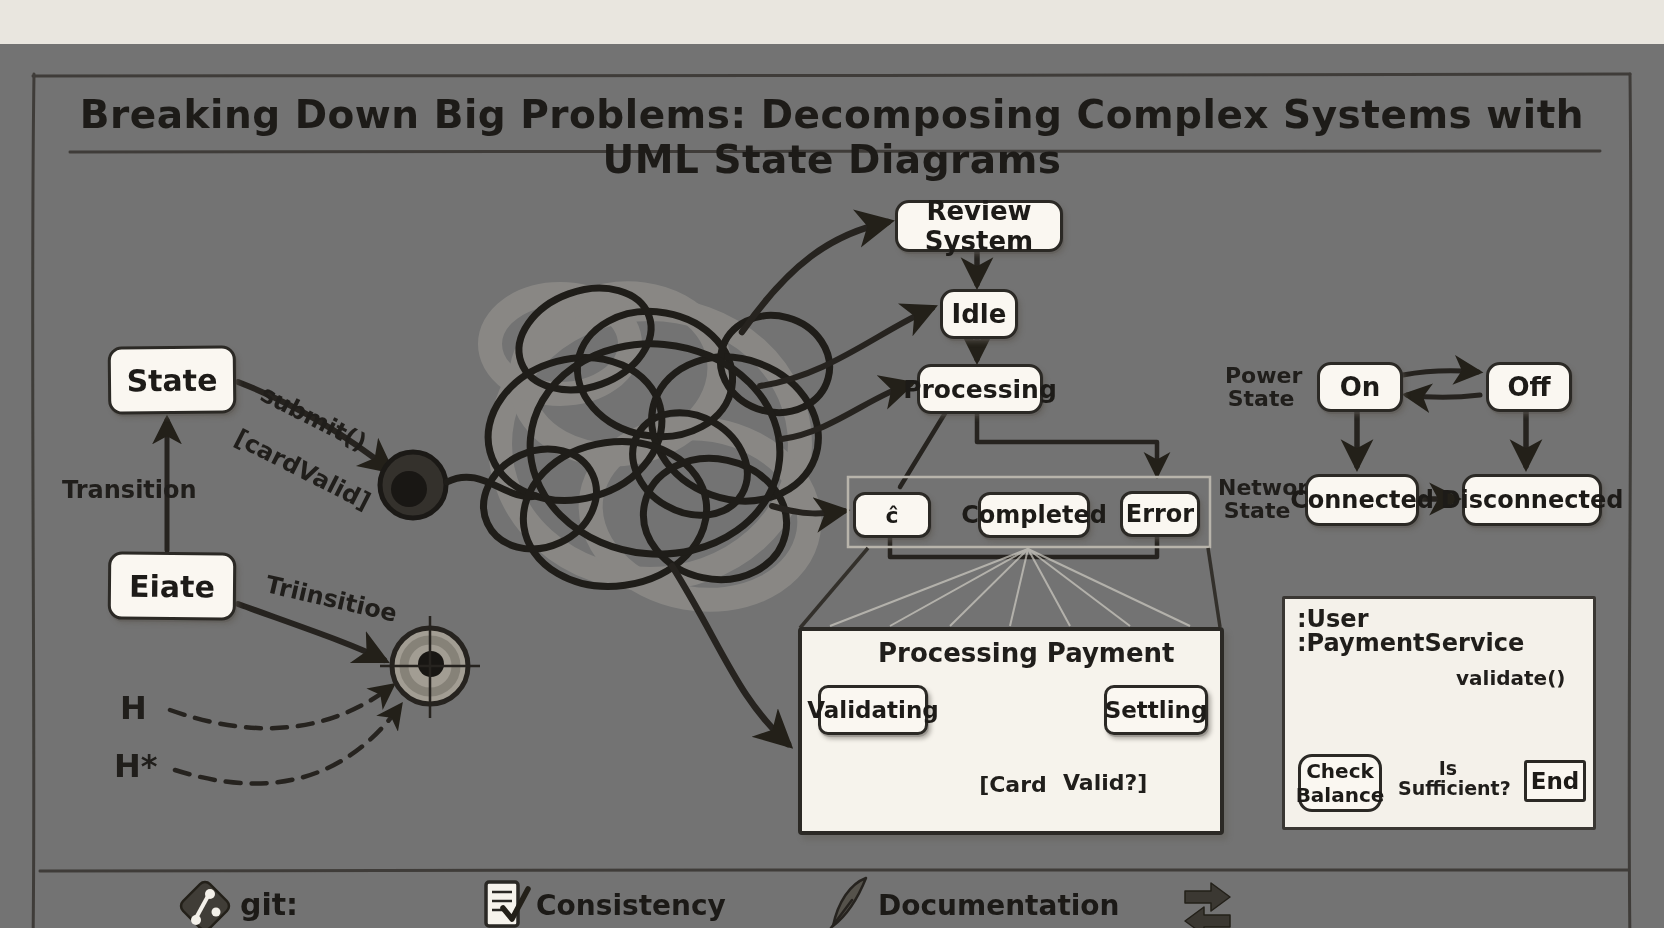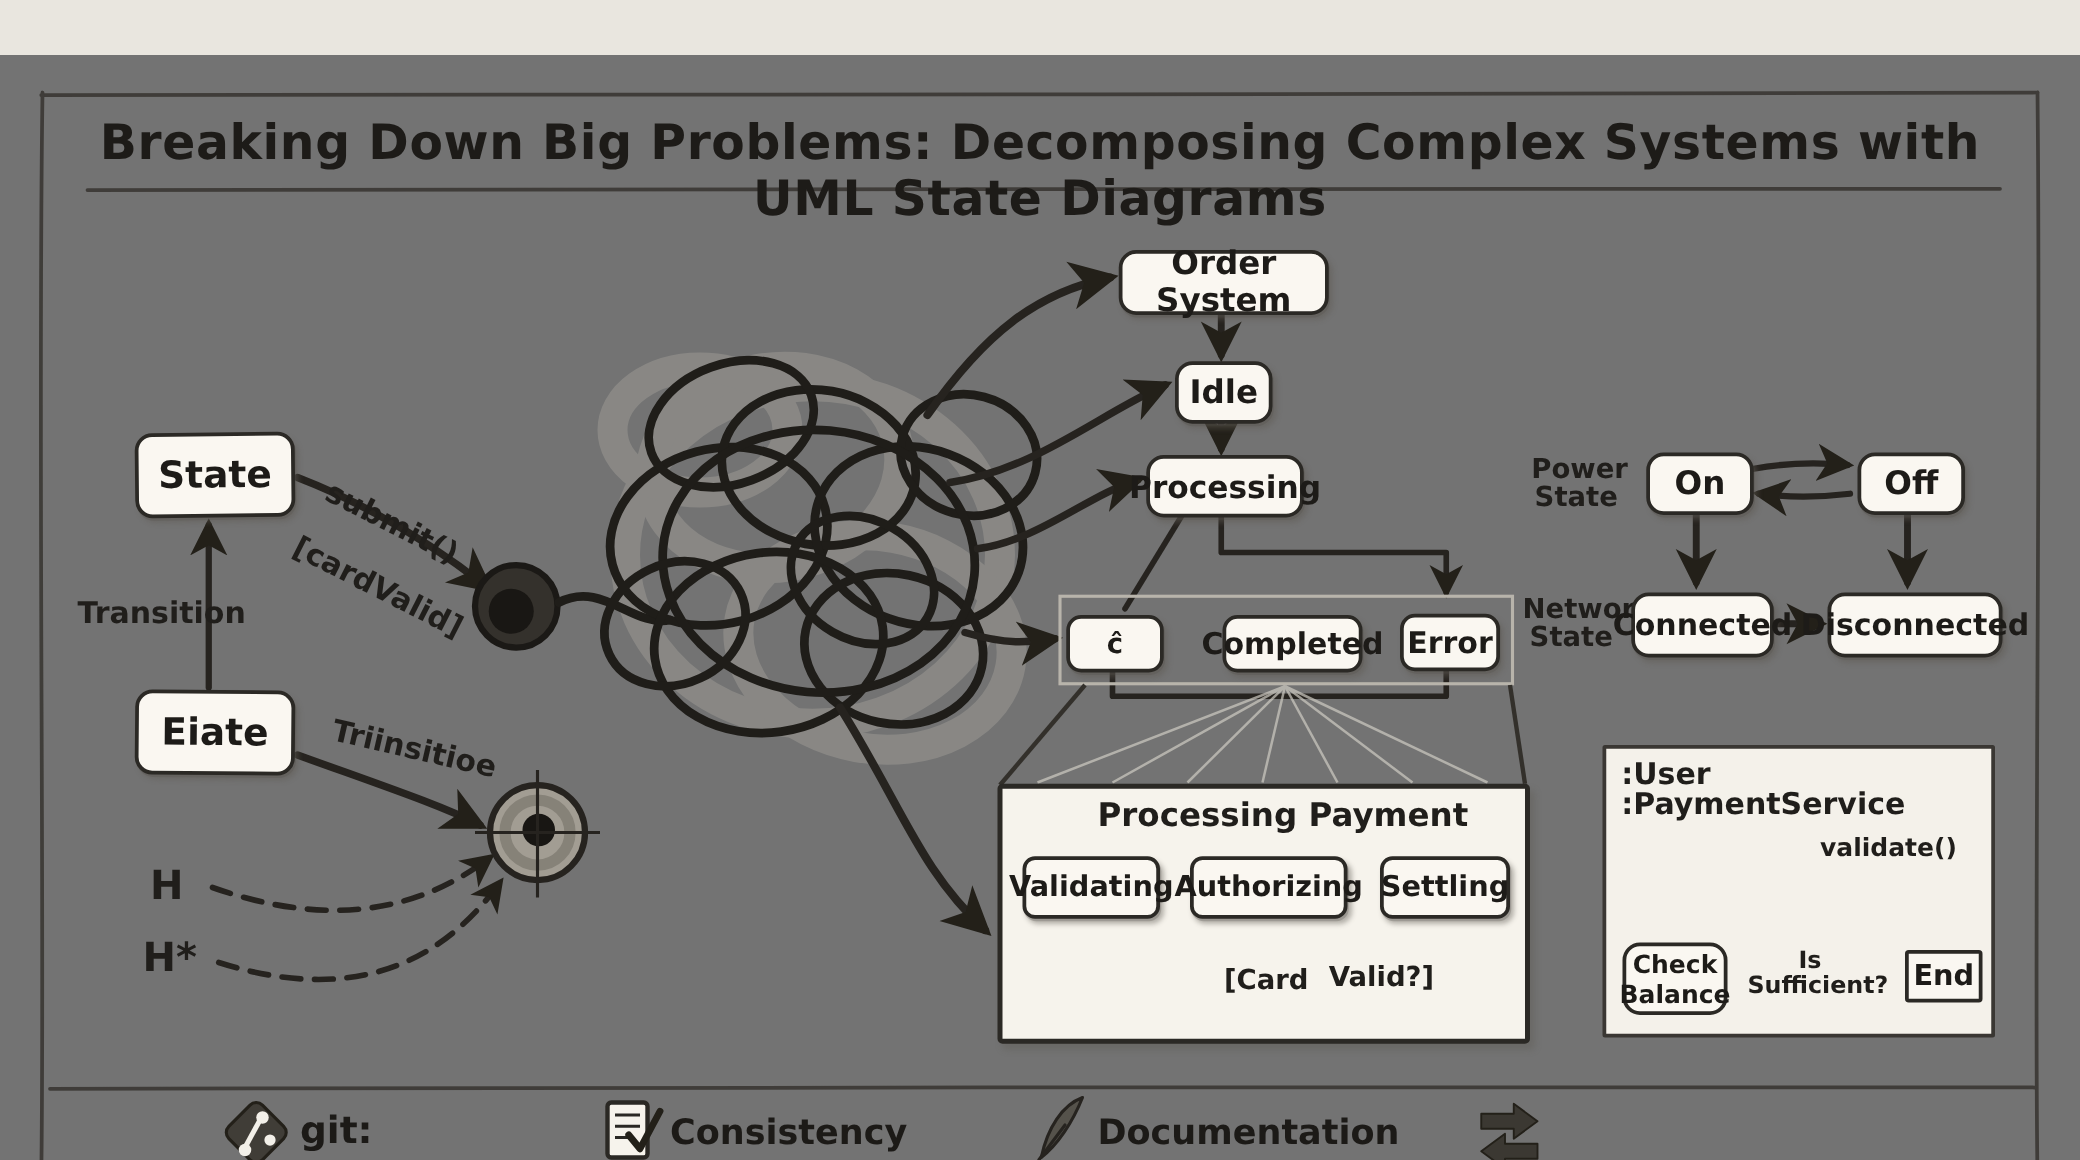--- a/index.html
+++ b/index.html
@@ -173,21 +173,21 @@
   <div class="lbl rot" style="left:262px;top:336px;font-size:24px;transform:rotate(27deg);">submit()</div>
   <div class="lbl rot" style="left:236px;top:380px;font-size:24px;transform:rotate(27deg);">[cardValid]</div>
   <div class="sbox" style="left:108px;top:508px;width:122px;height:62px;font-size:30px;transform:rotate(0.5deg);">
       <span>Eiate</span>
     </div>
   <div class="lbl rot" style="left:266px;top:528px;font-size:24px;transform:rotate(13deg);">Triinsitioe</div>
   <div class="lbl" style="left:120px;top:648px;font-size:32px;">H</div>
   <div class="lbl" style="left:114px;top:706px;font-size:32px;">H*</div>
 
   <div class="sbox" style="left:895px;top:156px;width:162px;height:46px;font-size:26px;">
-      <span>Order System</span>
+      <span>Review System</span>
     </div>
   <div class="sbox" style="left:940px;top:245px;width:72px;height:44px;font-size:26px;">
       <span>Idle</span>
     </div>
   <div class="sbox" style="left:917px;top:320px;width:120px;height:44px;font-size:25px;">
       <span>Processing</span>
     </div>
   <div class="sbox" style="left:853px;top:448px;width:72px;height:40px;font-size:22px;border-radius:12px;">
       <span>ĉ</span>
     </div>
@@ -216,23 +216,20 @@
       <span>Connected</span>
     </div>
   <div class="sbox" style="left:1462px;top:430px;width:134px;height:46px;font-size:24px;">
       <span>Disconnected</span>
     </div>
 
   <div class="panel" style="left:798px;top:583px;width:418px;height:200px;"></div>
   <div class="lbl" style="left:878px;top:596px;width:260px;text-align:center;font-size:26px;">Processing Payment</div>
   <div class="sbox" style="left:818px;top:641px;width:104px;height:44px;font-size:23px;border-radius:10px;">
       <span>Validating</span>
-    </div>
-  <div class="sbox" style="left:952px;top:641px;width:120px;height:44px;font-size:23px;border-radius:10px;">
-      <span>Authorizing</span>
     </div>
   <div class="sbox" style="left:1104px;top:641px;width:98px;height:44px;font-size:23px;border-radius:10px;">
       <span>Settling</span>
     </div>
   <div class="dlabel" style="left:968px;top:729px;width:90px;font-size:22px;font-weight:700;">[Card</div>
   <div class="lbl" style="left:1063px;top:727px;font-size:22px;">Valid?]</div>
 
   <div class="seqpanel" style="left:1282px;top:552px;width:308px;height:228px;"></div>
   <div class="lbl" style="left:1297px;top:563px;font-size:24px;">:User</div>
   <div class="lbl" style="left:1297px;top:587px;font-size:24px;">:PaymentService</div>

